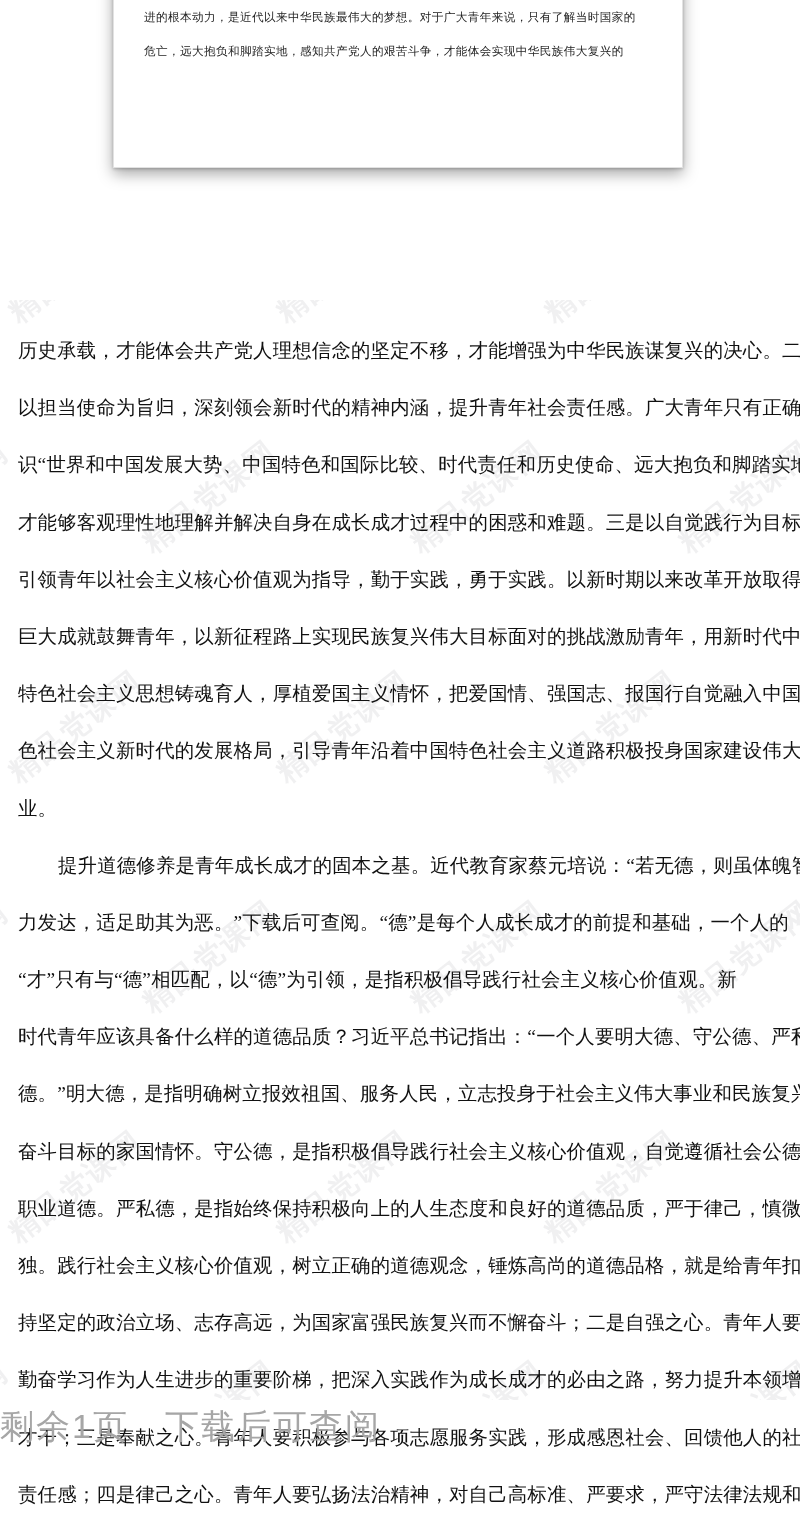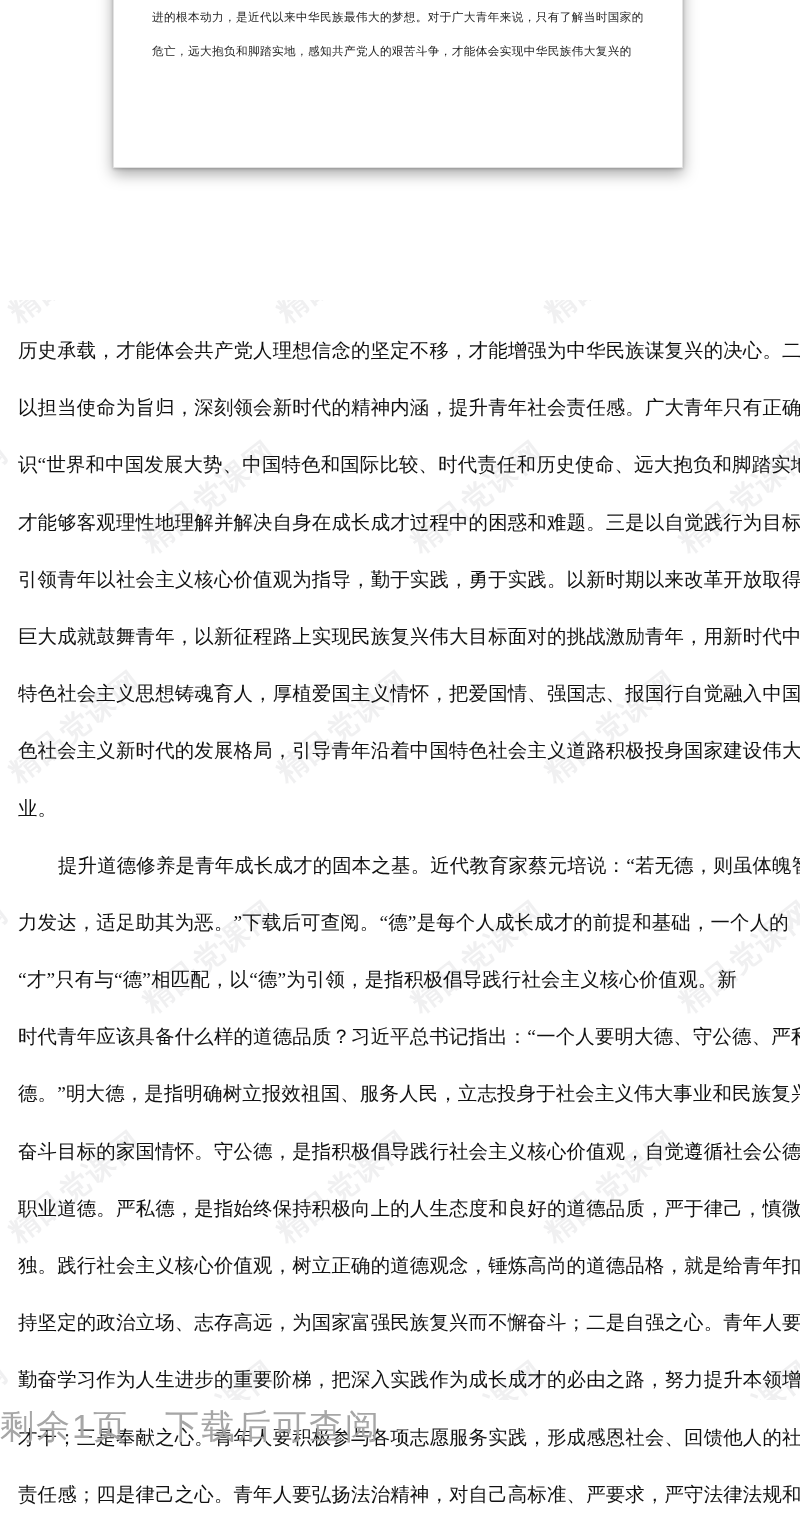--- a/index.html
+++ b/index.html
@@ -28,21 +28,21 @@
     border: 1px solid #e2e2e2;
     box-shadow: 0 6px 14px rgba(0,0,0,0.34), 0 1px 3px rgba(0,0,0,0.22);
     overflow: hidden;
     z-index: 3;
   }
   #preview-page-card .card-inner {
     position: absolute;
     left: 0;
     right: 0;
     top: 150px;
-    padding: 0 38px;
+    padding: 0 30px;
   }
   .card-line {
     font-size: 11.6px;
     line-height: 34px;
     letter-spacing: 0.4px;
     white-space: nowrap;
     color: #242424;
     font-family: "Liberation Serif", "DejaVu Serif", serif;
     text-align: justify;
   }

